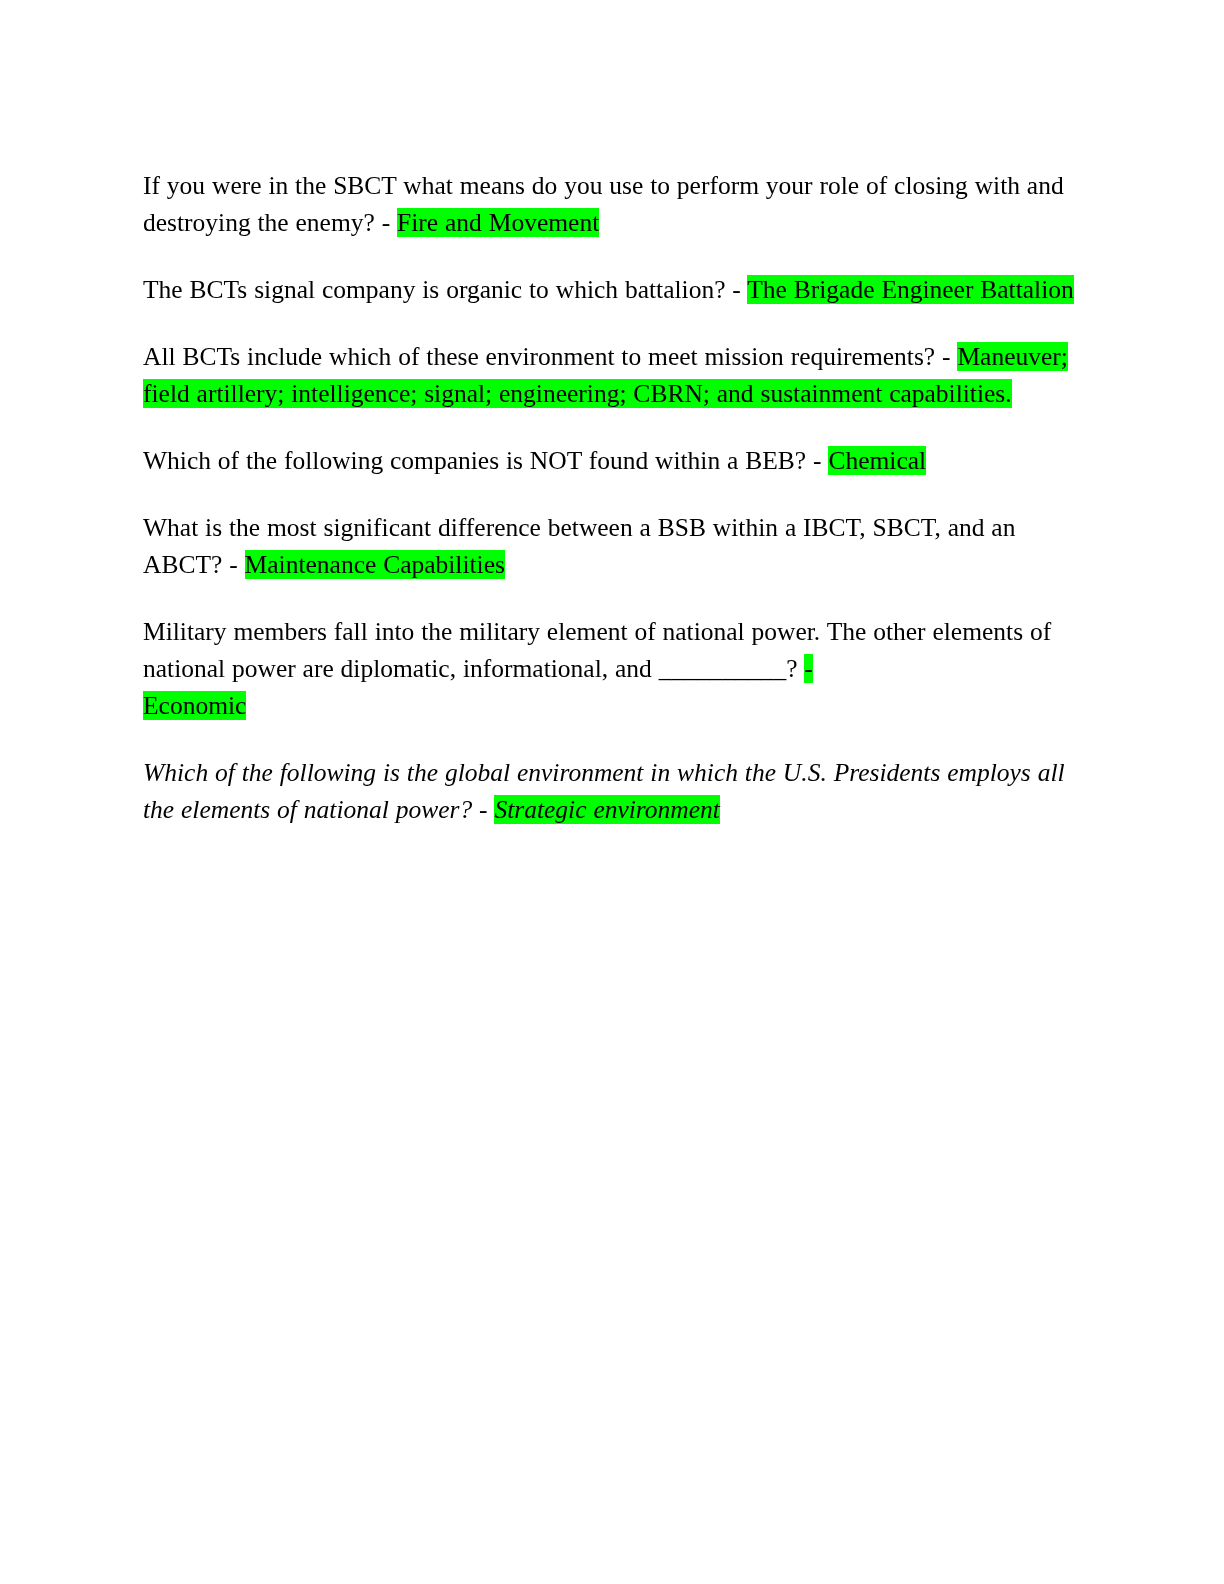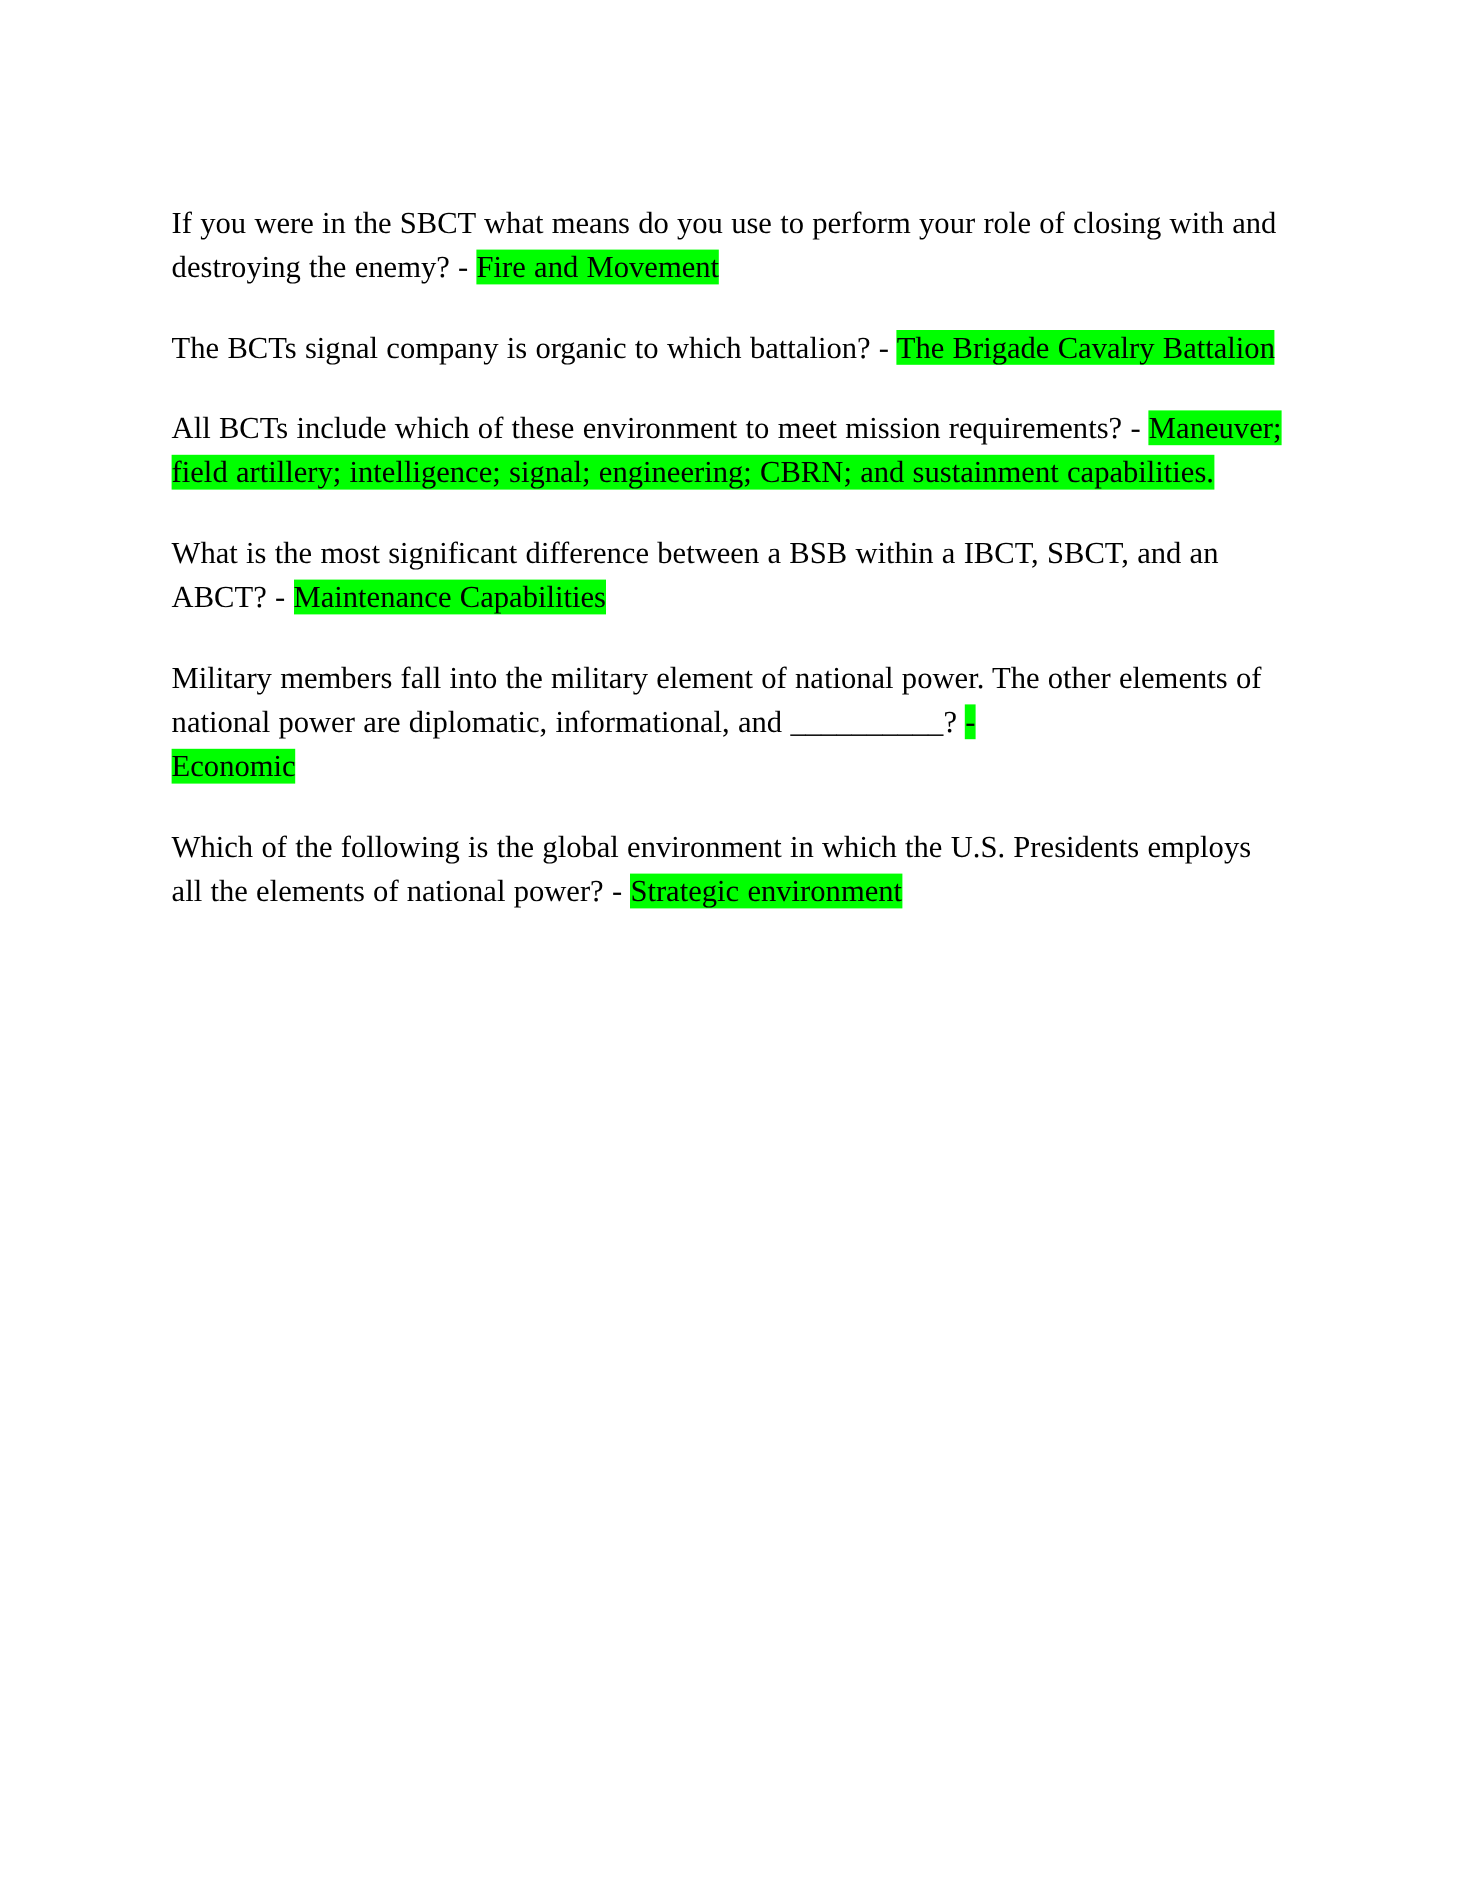--- a/index.html
+++ b/index.html
@@ -26,20 +26,21 @@
   }
   .qa-item {
     font-size: 25.5px;
     line-height: 1.45;
     margin: 0 0 30px 0;
     text-align: left;
     word-spacing: 0.5px;
   }
   .qa-item:last-child {
     margin-bottom: 0;
+    font-style: italic;
   }
   .hl {
     background-color: #00ff00;
     box-decoration-break: clone;
     -webkit-box-decoration-break: clone;
   }
   .q-text {
     white-space: normal;
   }
   .sep {
@@ -53,31 +54,34 @@
 <body>
 
 <div class="page">
   <div class="qa-list">
 
     <p class="qa-item">
       <span class="q-text">If you were in the SBCT what means do you use to perform your role of closing with and destroying the enemy? -</span><span class="sep"> </span><span class="hl">Fire and Movement</span>
     </p>
 
     <p class="qa-item">
-      <span class="q-text">The BCTs signal company is organic to which battalion? -</span><span class="sep"> </span><span class="hl">The Brigade Cavalry Battalion</span>
+      <span class="q-text">The BCTs signal company is organic to which battalion? -</span><span class="sep"> </span><span class="hl">The Brigade Engineer Battalion</span>
     </p>
 
 
     <p class="qa-item">
       <span class="q-text">All BCTs include which of these environment to meet mission requirements? -</span><span class="sep"> </span><span class="hl">Maneuver; field artillery; intelligence; signal; engineering; CBRN; and sustainment capabilities.</span>
     </p>
 
 
 
 
+    <p class="qa-item">
+      <span class="q-text">Which of the following companies is NOT found within a BEB? -</span><span class="sep"> </span><span class="hl">Chemical</span>
+    </p>
 
     <p class="qa-item">
       <span class="q-text">What is the most significant difference between a BSB within a IBCT, SBCT, and an ABCT? -</span><span class="sep"> </span><span class="hl">Maintenance Capabilities</span>
     </p>
 
     <p class="qa-item">
       <span class="q-text">Military members fall into the military element of national power. The other elements of national power are diplomatic, informational, and __________?</span><span class="sep"> </span><span class="hl">-</span><span class="lineblock"><span class="hl">Economic</span></span>
     </p>
 
     <p class="qa-item">

